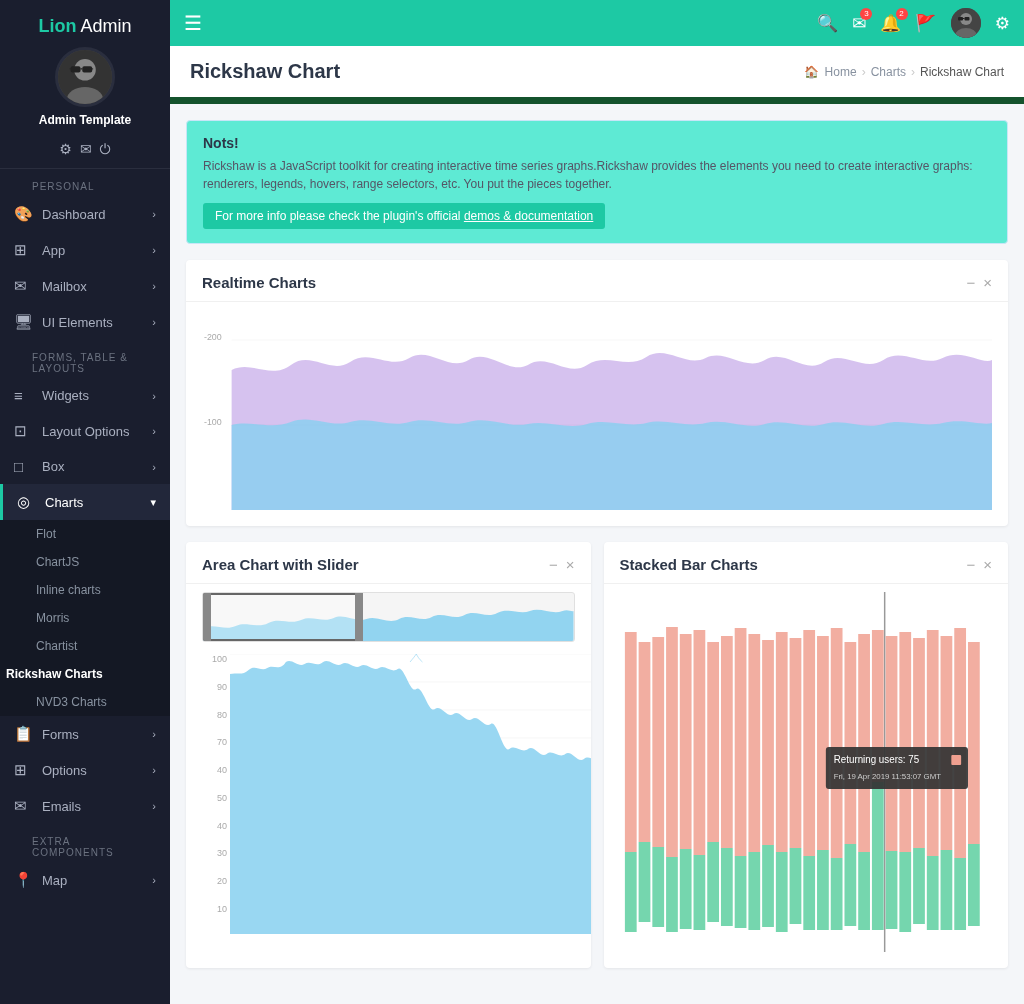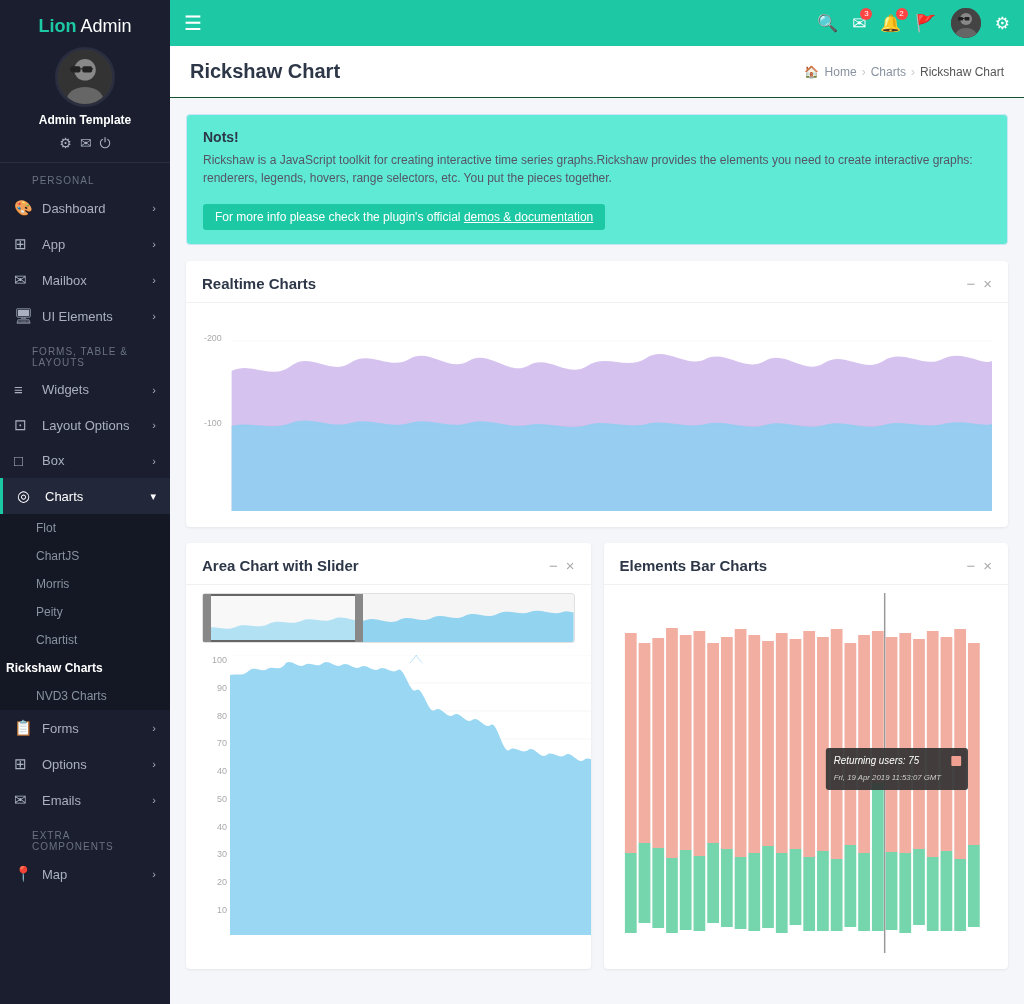--- a/index.html
+++ b/index.html
@@ -38,21 +38,21 @@
       display: flex; align-items: center; justify-content: center;
       border: 3px solid #2a2e3e;
       margin-bottom: 6px;
     }
     .avatar-circle svg { width: 60px; height: 60px; }
     .sidebar-username {
       color: #fff;
       font-size: 12px;
       font-weight: 600;
       text-align: center;
-      margin-bottom: 6px;
+      margin-bottom: 12px;
     }
     .sidebar-icons {
       display: flex; gap: 8px; margin-top: 2px;
     }
     .sidebar-icons span {
       color: #aab0c0;
       font-size: 14px;
       cursor: pointer;
     }
 
@@ -132,21 +132,21 @@
     }
     .topbar .avatar-sm svg { width: 30px; height: 30px; }
 
     
     .page-header {
       background: #fff;
       padding: 14px 20px;
       display: flex;
       align-items: center;
       justify-content: space-between;
-      border-bottom: 1px solid #14532d;
+      border-bottom: 7px solid #14532d;
       flex-shrink: 0;
     }
     .page-header h1 { font-size: 20px; font-weight: 600; color: #2d3748; }
     .breadcrumb {
       display: flex; align-items: center; gap: 5px;
       font-size: 12px; color: #8892a0;
     }
     .breadcrumb span { cursor: pointer; }
     .breadcrumb .sep { color: #ccc; }
     .breadcrumb .current { color: #555; }
@@ -164,21 +164,21 @@
     }
     .note-box .note-title { font-size: 14px; font-weight: 700; color: #2d3748; margin-bottom: 6px; }
     .note-box .note-text { font-size: 12px; color: #556; line-height: 1.5; }
     .note-box .note-link-btn {
       display: inline-block;
       background: #1dc9a4;
       color: #fff;
       font-size: 12px;
       padding: 6px 12px;
       border-radius: 3px;
-      margin-top: 17px;
+      margin-top: 10px;
       cursor: pointer;
     }
     .note-box .note-link-btn a { color: #fff; text-decoration: underline; }
 
     
     .card {
       background: #fff;
       border-radius: 4px;
       margin-bottom: 16px;
       box-shadow: 0 1px 3px rgba(0,0,0,0.07);
@@ -276,22 +276,22 @@
     <span class="chevron">›</span>
   </div>
   <div class="sidebar-item active has-border-left">
     <span class="icon">◎</span>
     <span>Charts</span>
     <span class="chevron">▾</span>
   </div>
   <div class="sidebar-submenu">
     <a class="sidebar-sub-item">Flot</a>
     <a class="sidebar-sub-item">ChartJS</a>
+    <a class="sidebar-sub-item">Inline charts</a>
     <a class="sidebar-sub-item">Morris</a>
-    <a class="sidebar-sub-item">Peity</a>
     <a class="sidebar-sub-item">Chartist</a>
     <a class="sidebar-sub-item active">Rickshaw Charts</a>
     <a class="sidebar-sub-item">NVD3 Charts</a>
   </div>
 
   <div class="sidebar-item">
     <span class="icon">📋</span>
     <span>Forms</span>
     <span class="chevron">›</span>
   </div>
@@ -438,28 +438,28 @@
               <path d="M0,20 C5,18 10,22 15,16 C20,10 25,18 30,14 C35,10 40,18 45,8 C50,4 55,14 60,10 C65,6 70,14 75,8 C80,4 85,14 90,10 C95,6 100,16 105,12 C110,8 115,18 120,14 C125,10 130,20 135,15 C140,10 145,40 150,35 C155,30 160,60 165,55 C170,50 175,65 180,60 C185,55 190,70 195,65 C200,60 205,75 210,70 C215,65 220,100 225,95 C230,90 235,100 240,95 C245,90 250,105 255,100 C260,95 265,105 270,100 C275,95 280,110 285,105 C290,100 295,110 300,108 L300,280 L0,280 Z" fill="#87d0f0" opacity="0.85"></path>
 
               <path d="M145,8 C147,5 149,2 150,0 C151,2 152,5 155,8" fill="none" stroke="#87d0f0" stroke-width="0.5"></path>
             </svg>
           </div>
         </div>
       </div>
 
       <div class="card">
         <div class="card-header">
-          <h2>Elements Bar Charts</h2>
+          <h2>Stacked Bar Charts</h2>
           <div class="card-actions">
             <span>−</span>
             <span>×</span>
           </div>
         </div>
         <div class="card-body">
-          <div style="position:relative;height:360px;font-style:italic;">
+          <div style="position:relative;height:360px;">
             <svg width="100%" height="360" viewBox="0 0 380 360" preserveAspectRatio="none" xmlns="http://www.w3.org/2000/svg">
 
               <line x1="270" y1="0" x2="270" y2="360" stroke="#999" stroke-width="1.5"></line>
 
               <g id="bars">
 
                 <rect x="5" y="40" width="12" height="220" fill="#f0a090" opacity="0.85"></rect>
                 <rect x="5" y="260" width="12" height="80" fill="#5dcfa0" opacity="0.85"></rect>
                 <rect x="19" y="50" width="12" height="200" fill="#f0a090" opacity="0.85"></rect>
                 <rect x="19" y="250" width="12" height="80" fill="#5dcfa0" opacity="0.85"></rect>

